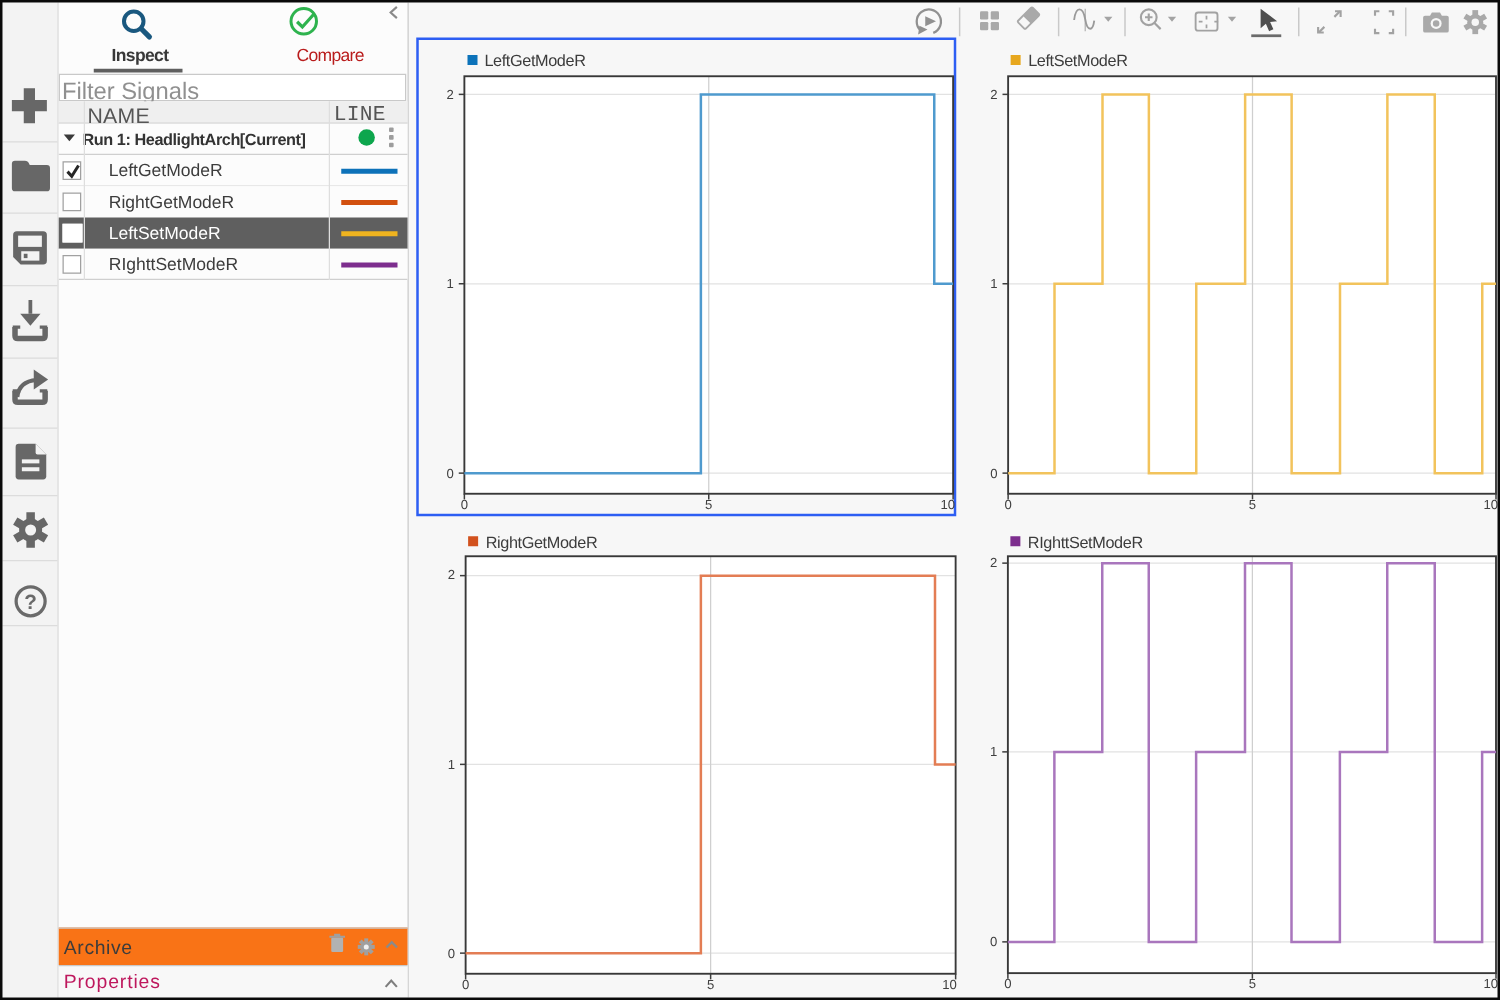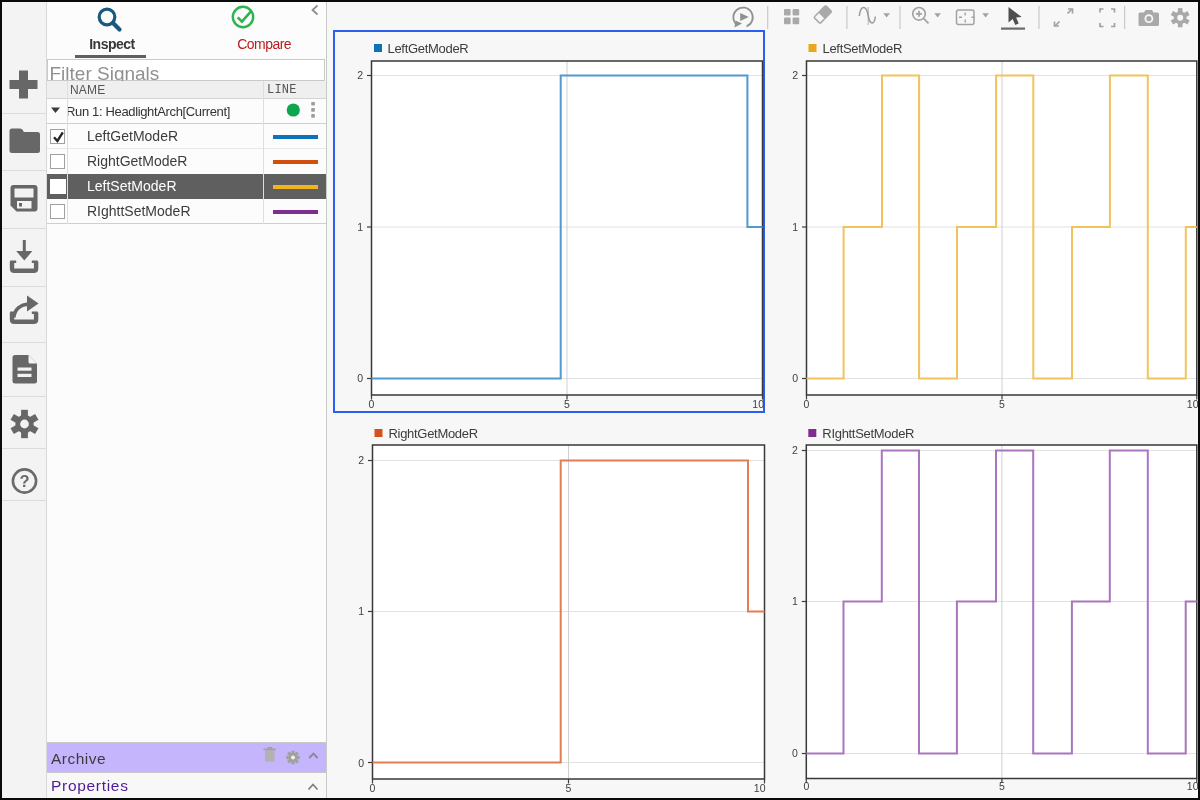--- a/index.html
+++ b/index.html
@@ -20,30 +20,30 @@
   .txt{position:absolute;color:#3c3c3c;font-size:14px;line-height:13px;white-space:nowrap;}
   
   #tabInspect{left:64px;top:38px;width:96px;text-align:center;font-weight:bold;letter-spacing:-0.5px;color:#383838;}
   #tabCompare{left:195px;top:38px;width:96px;text-align:right;letter-spacing:-0.55px;color:#b91c1c;}
   #tabline{left:75px;top:54.5px;width:71px;height:3px;background:#5f5f5f;}
   
   #filter{left:47px;top:59px;width:278px;height:22px;background:#fff;border:1px solid #c9c9c9;box-sizing:border-box;}
   #filter span{position:absolute;left:1.5px;top:2.5px;color:#909090;font-size:19px;}
   
   #thead{left:47px;top:81px;width:279px;height:18px;background:#efefef;border-bottom:1px solid #d4d4d4;box-sizing:border-box;}
-  .hlab{position:absolute;top:2px;font-size:12px;color:#555;letter-spacing:.2px;}
+  .hlab{position:absolute;top:2px;font-size:17px;color:#555;letter-spacing:.2px;}
   
   .row{left:47px;width:279px;height:25px;}
   .rname{position:absolute;left:40px;top:5px;font-size:14px;line-height:14px;color:#3c3c3c;}
   .cbx{position:absolute;left:2.5px;top:5px;width:13px;height:13px;background:#fff;border:1px solid #a0a0a0;}
   .swatch{position:absolute;left:226px;top:10.5px;width:45px;height:4px;}
   #vline1{left:67px;top:81px;width:1px;height:143px;background:#dedede;}
   #vline2{left:263px;top:81px;width:1px;height:143px;background:#dedede;}
   
-  #archive{left:47px;top:742px;width:279px;height:30px;background:#c4b5fd;border-top:1px solid #c9c9c9;box-sizing:border-box;}
+  #archive{left:47px;top:742px;width:279px;height:30px;background:#f97316;border-top:1px solid #c9c9c9;box-sizing:border-box;}
   #props{left:47px;top:772px;width:279px;height:26px;background:#f8f8f8;border-top:1px solid #c9c9c9;box-sizing:border-box;}
   svg{position:absolute;left:0;top:0;}
   svg text{font-family:"Liberation Sans",sans-serif;}
 </style>
 </head>
 <body>
 <div class="abs" id="plots"></div>
 <div class="abs" id="ltb">
   <div class="lsep" style="top:111px;"></div>
   <div class="lsep" style="top:168px;"></div>
@@ -62,21 +62,21 @@
 <div class="abs" id="tabline"></div>
 <div class="abs" id="filter">
     <span>Filter Signals</span>
   </div>
 <div class="abs" id="thead">
   <span class="hlab" style="left:23px;">NAME</span>
   <span class="hlab" style="left:220px;font-family:Liberation Mono, monospace;">LINE</span>
 </div>
 
 <div class="abs row" style="top:99px;border-bottom:1px solid #cfcfcf;box-sizing:border-box;background:#fcfcfc;">
-  <span style="position:absolute;left:19px;top:6px;font-size:13px;line-height:13px;font-weight:normal;letter-spacing:-0.35px;color:#333;">Run 1: HeadlightArch[Current]</span>
+  <span style="position:absolute;left:19px;top:6px;font-size:13px;line-height:13px;font-weight:bold;letter-spacing:-0.35px;color:#333;">Run 1: HeadlightArch[Current]</span>
 </div>
 
 <div class="abs row" style="top:124px;background:#fcfcfc;border-bottom:1px solid #e8e8e8;box-sizing:border-box;">
   <span class="cbx"></span>
     <span class="rname">LeftGetModeR</span>
   <span class="swatch" style="background:#0d72b9;"></span>
 </div>
 <div class="abs row" style="top:149px;background:#fcfcfc;">
   <span class="cbx"></span>
     <span class="rname">RightGetModeR</span>
@@ -92,21 +92,21 @@
     <span class="rname">RIghttSetModeR</span>
   <span class="swatch" style="background:#7d2e8e;"></span>
 </div>
 <div class="abs" id="vline1"></div>
 <div class="abs" id="vline2"></div>
 
 <div class="abs" id="archive">
     <span style="position:absolute;left:4px;top:8px;font-size:15.5px;line-height:15px;letter-spacing:.5px;color:#3c3c3c;">Archive</span>
   </div>
 <div class="abs" id="props">
-    <span style="position:absolute;left:4px;top:5px;font-size:15.5px;line-height:15px;letter-spacing:.7px;color:#4c1d95;">Properties</span>
+    <span style="position:absolute;left:4px;top:5px;font-size:15.5px;line-height:15px;letter-spacing:.7px;color:#be185d;">Properties</span>
   </div>
 
 <svg id="ovl" width="1200" height="800" viewBox="0 0 1200 800">
 
 <g>
   <rect x="371.5" y="61" width="391" height="334" fill="#ffffff"></rect>
   <g stroke="#e2e2e2" stroke-width="1">
     <line x1="371.5" y1="75.5" x2="762.5" y2="75.5"></line>
     <line x1="371.5" y1="227" x2="762.5" y2="227"></line>
     <line x1="371.5" y1="378.5" x2="762.5" y2="378.5"></line>

